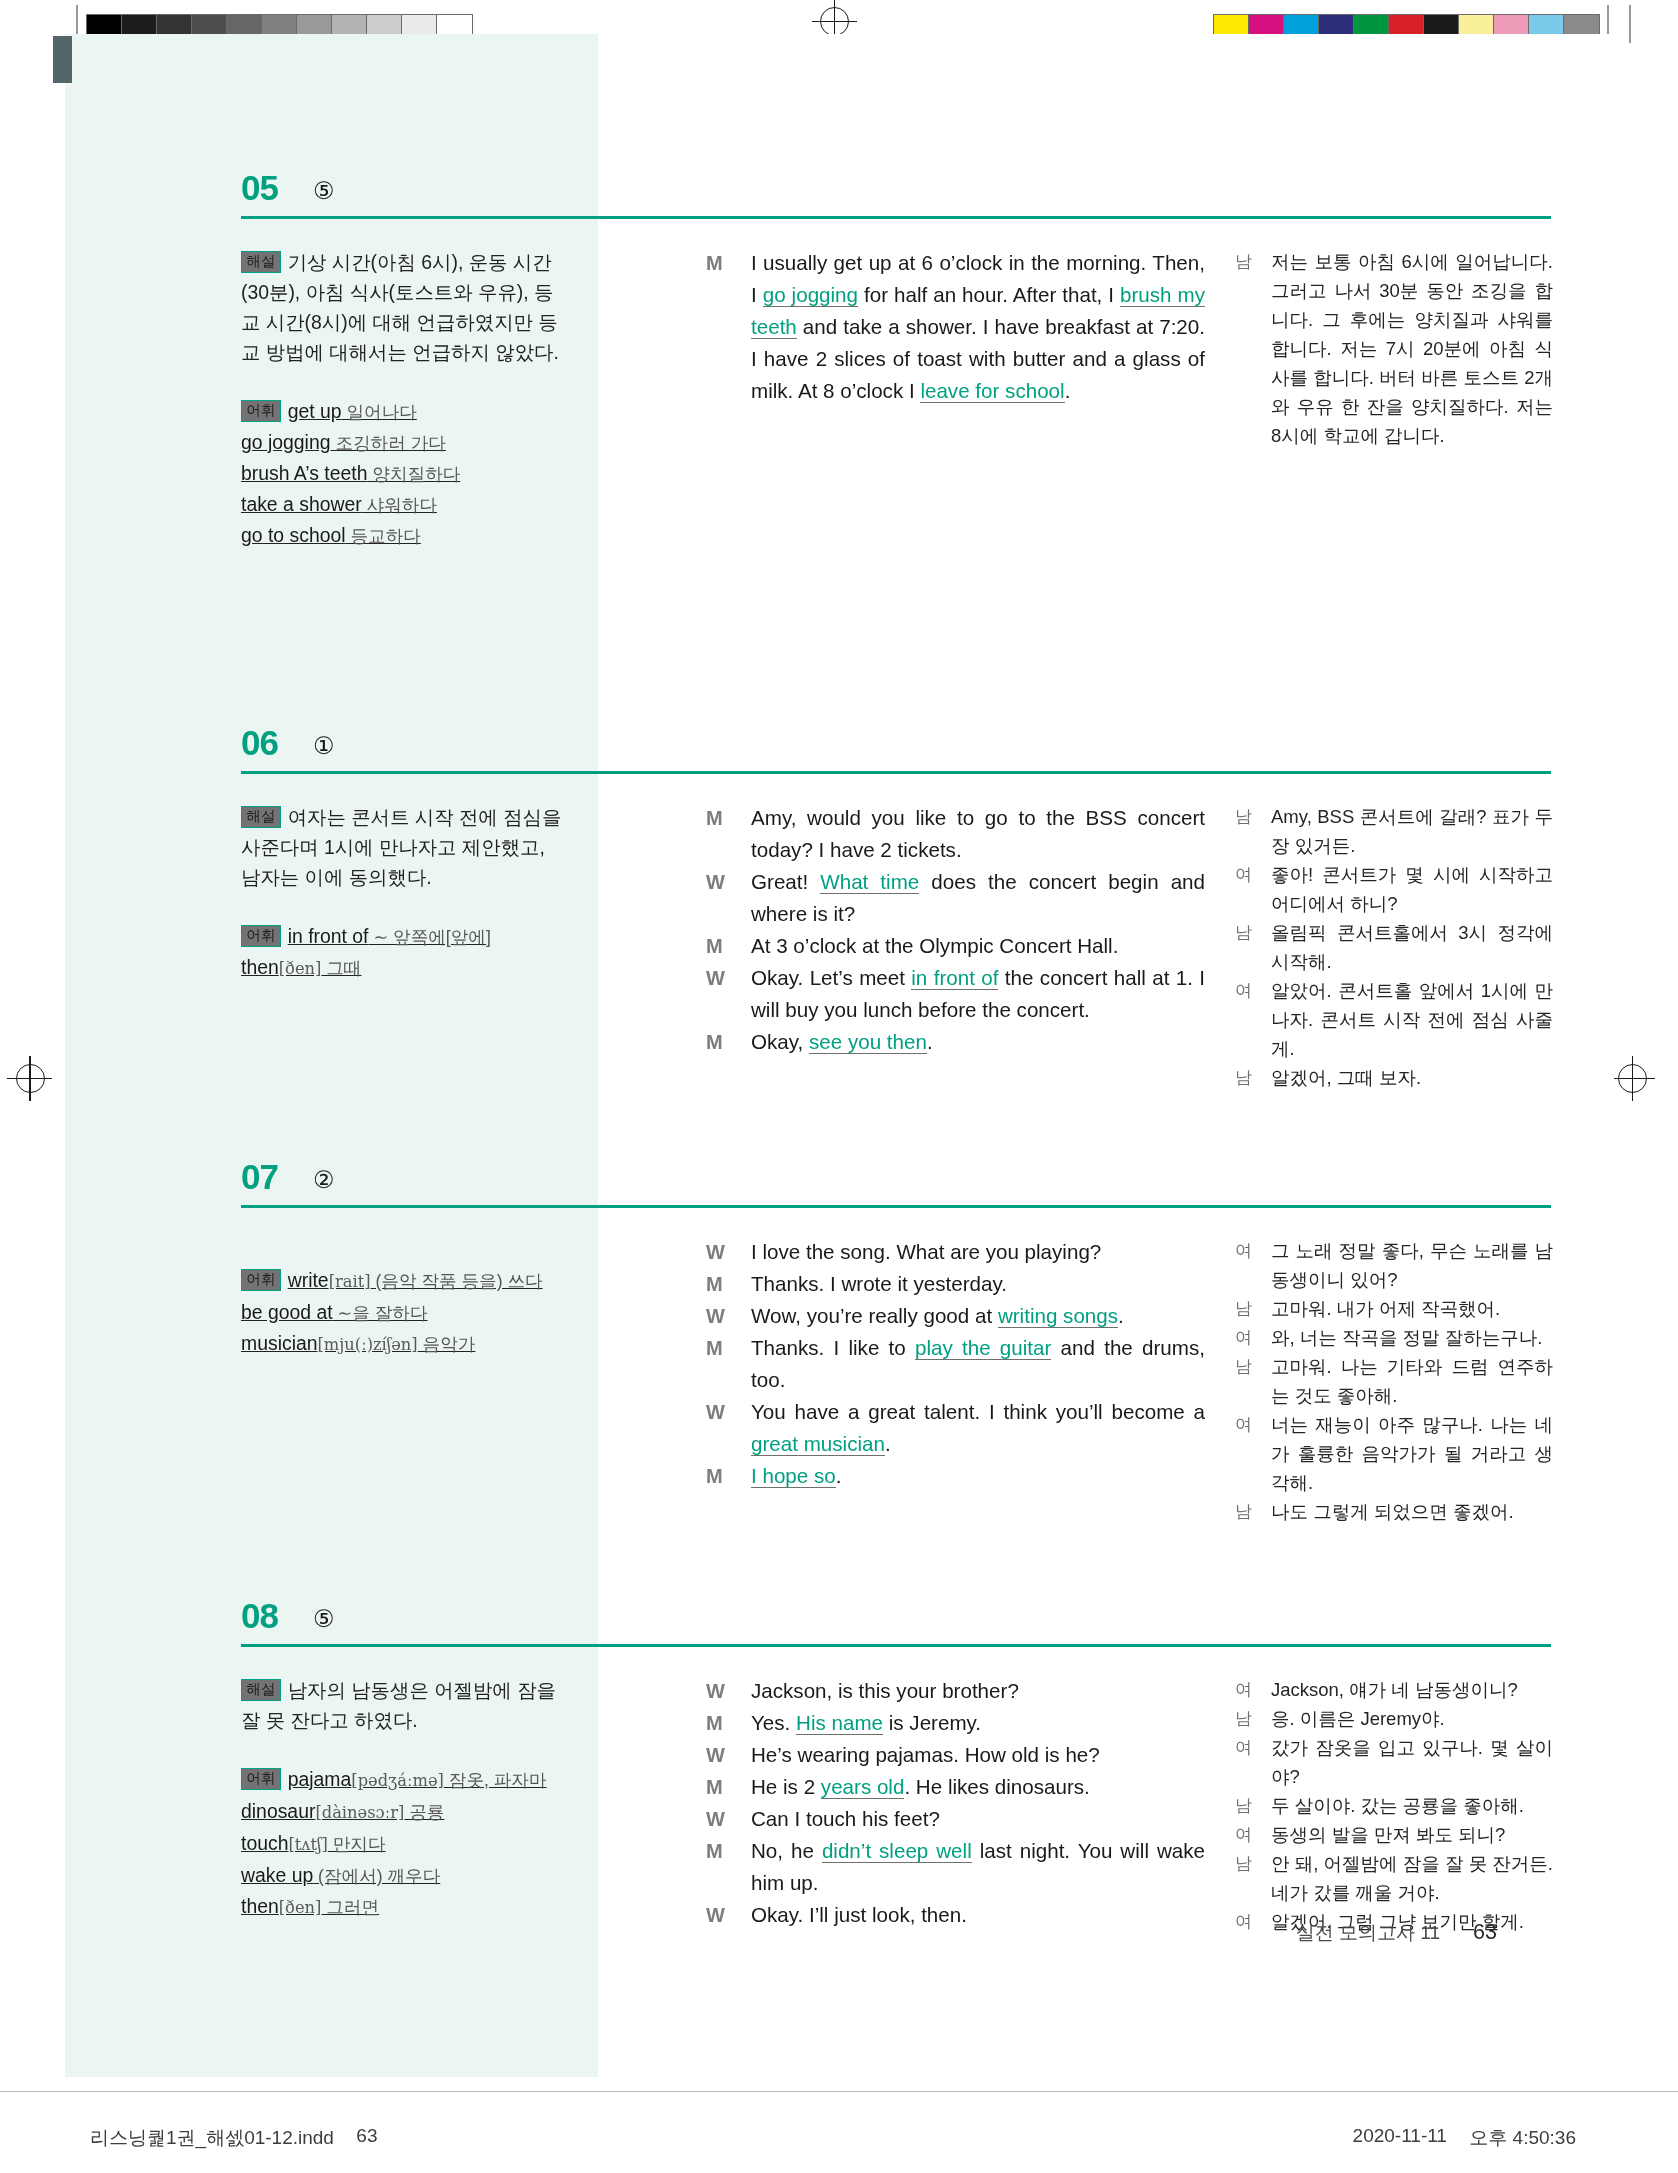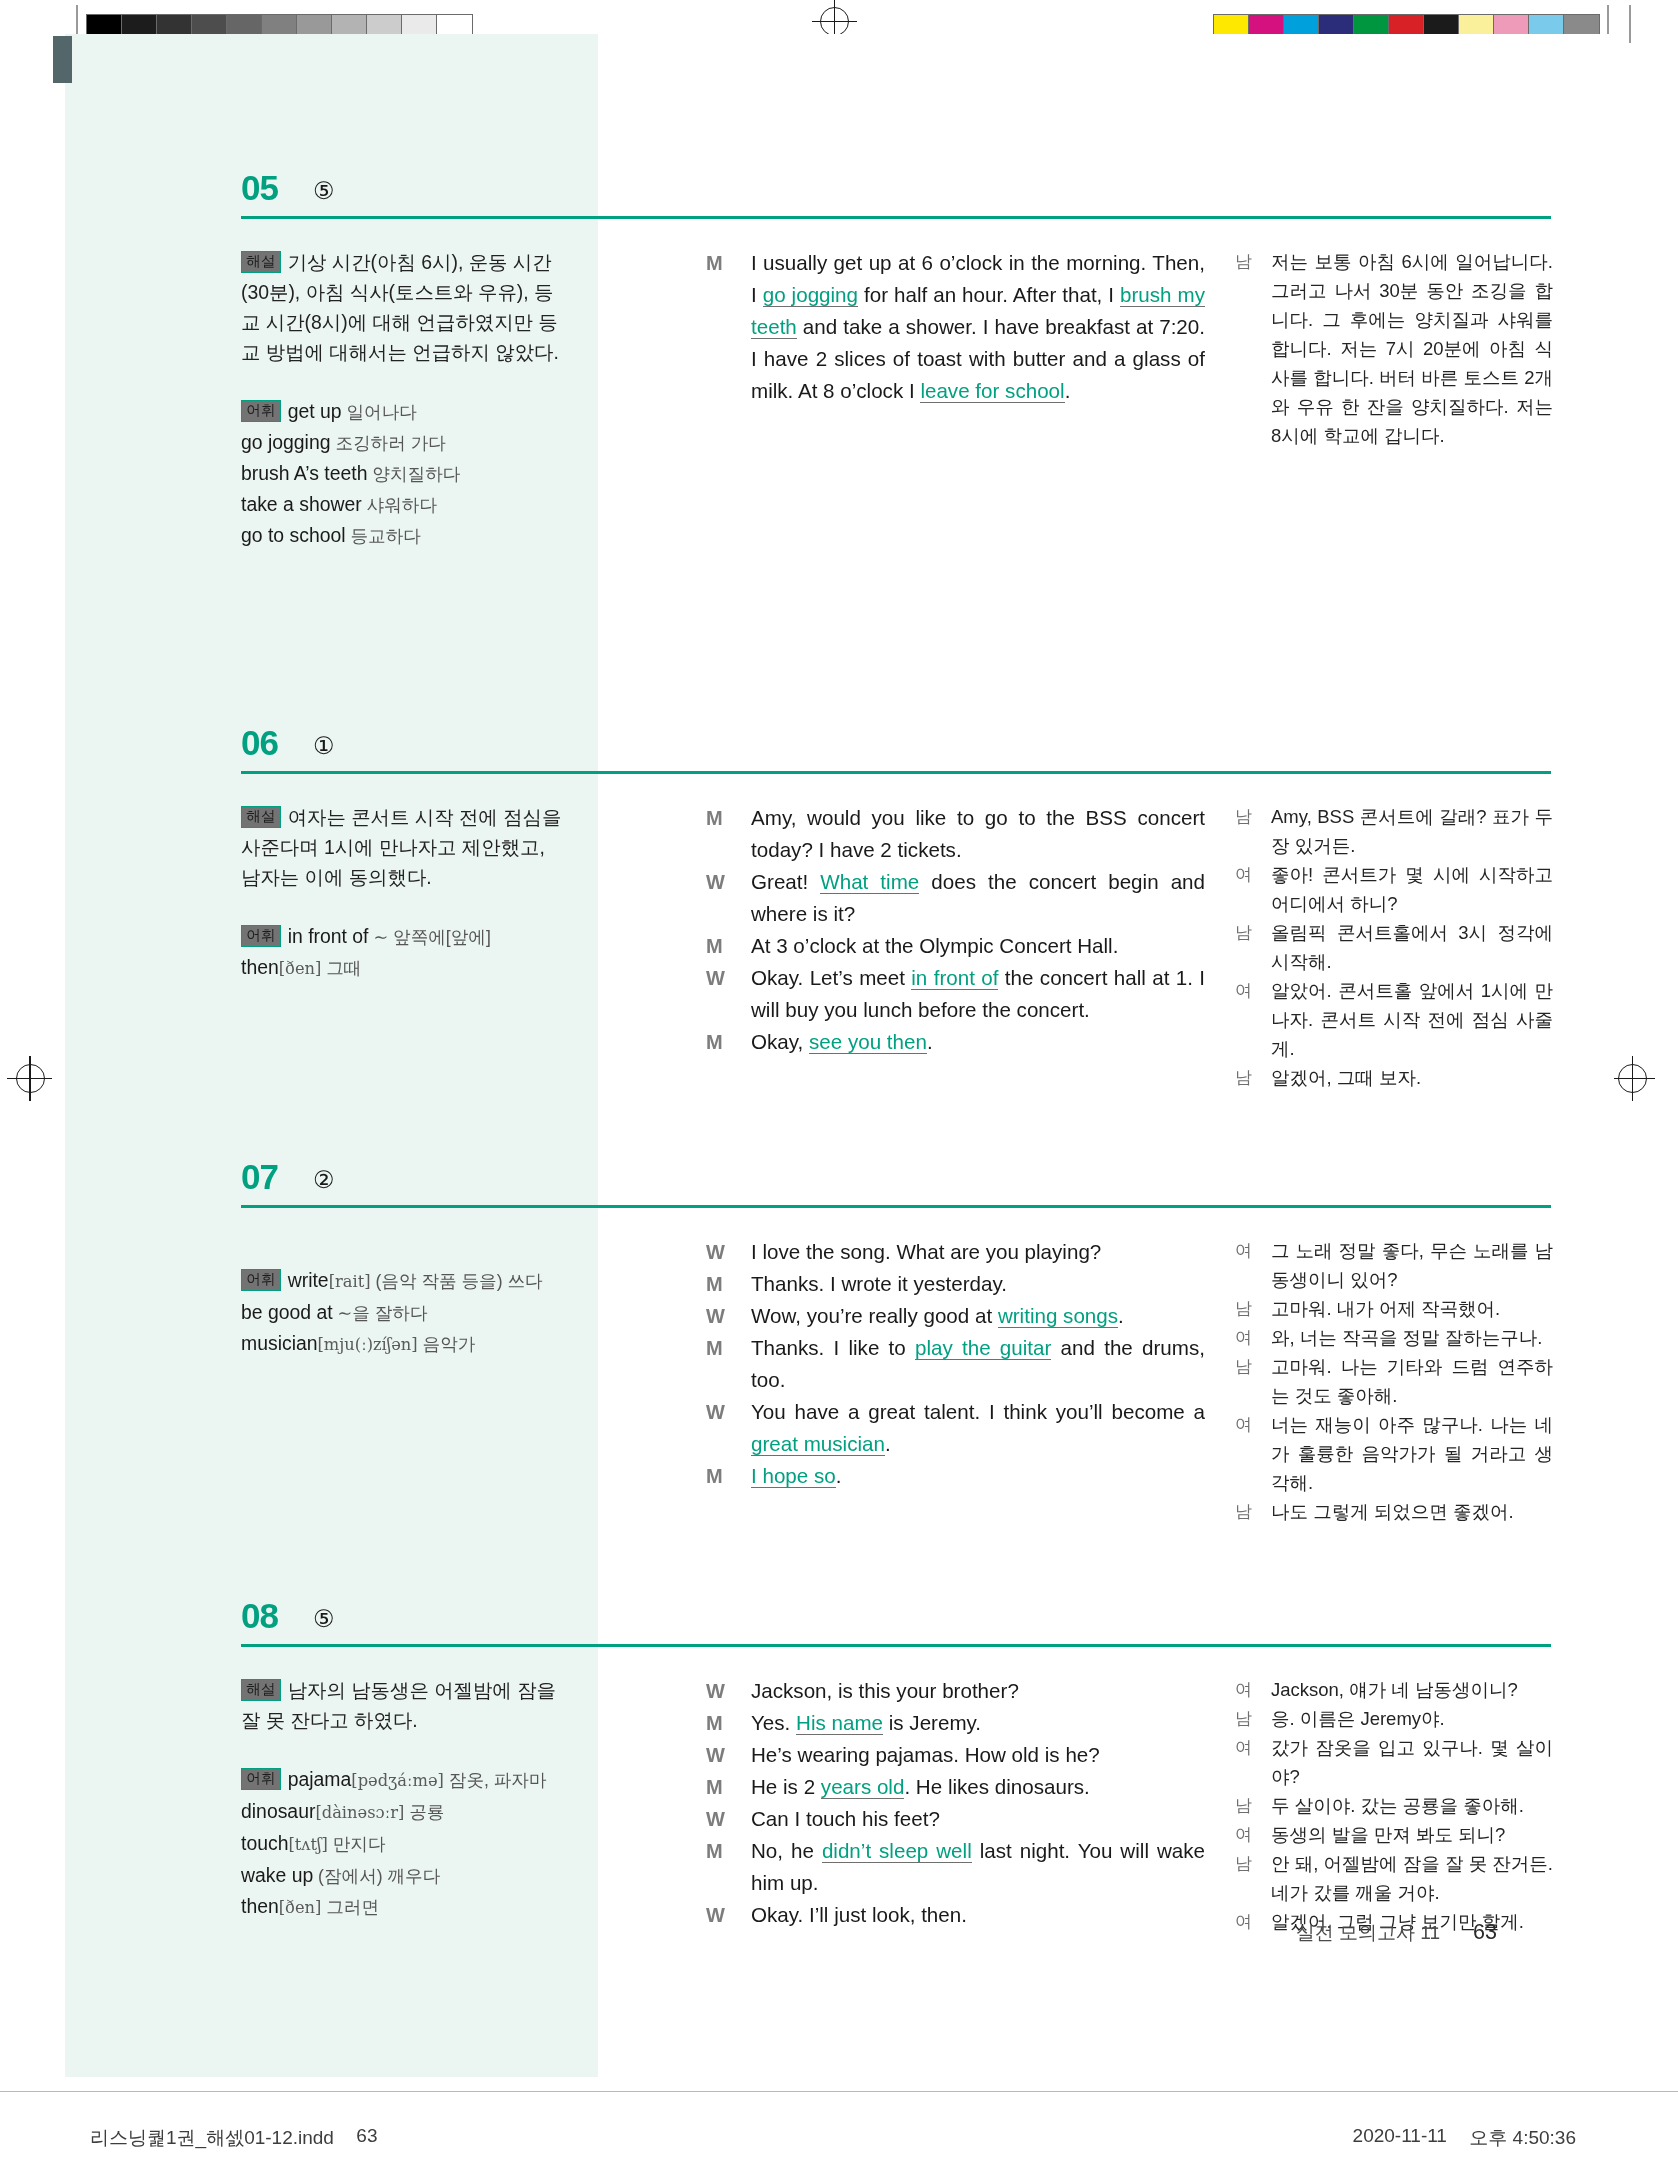--- a/index.html
+++ b/index.html
@@ -156,21 +156,21 @@
     color: #1d1d1d;
     font-size: 14.6px;
     line-height: 18px;
     padding: 0.9px 4.3px 1.7px 4.3px;
     vertical-align: 2.6px;
     margin-right: 6.9px;
     background: #737373;
     font-weight: 500;
   }
   .vocab-block { margin-top: 29px; }
-  .vocab-line { display: block; }
+  .vocab-line { display: block; text-decoration: underline; }
   .en { color: #1a1a1a; }
   .ko { color: #555555; font-size: 17.6px; }
   .ipa { color: #5a5a5a; font-size: 16.3px; font-family: "DejaVu Serif", serif; }
 
   
   .col-mid {
     position: absolute;
     left: 641px;
     top: 0;
     width: 499px;

